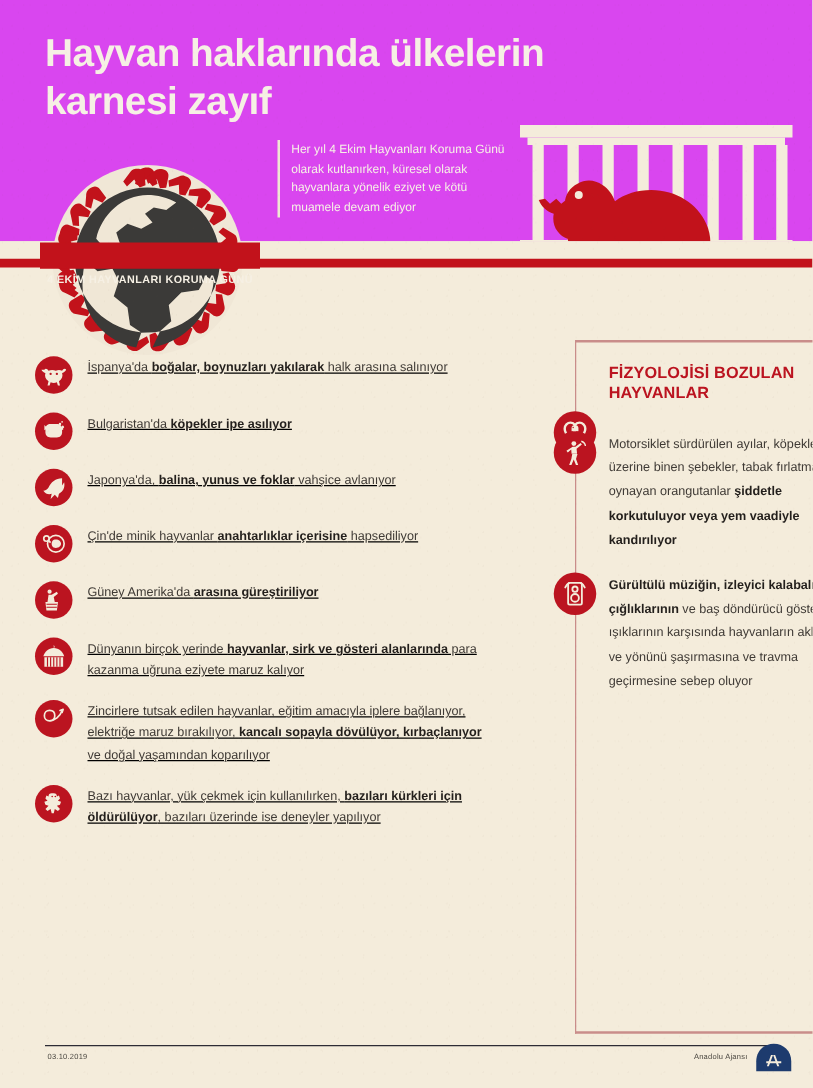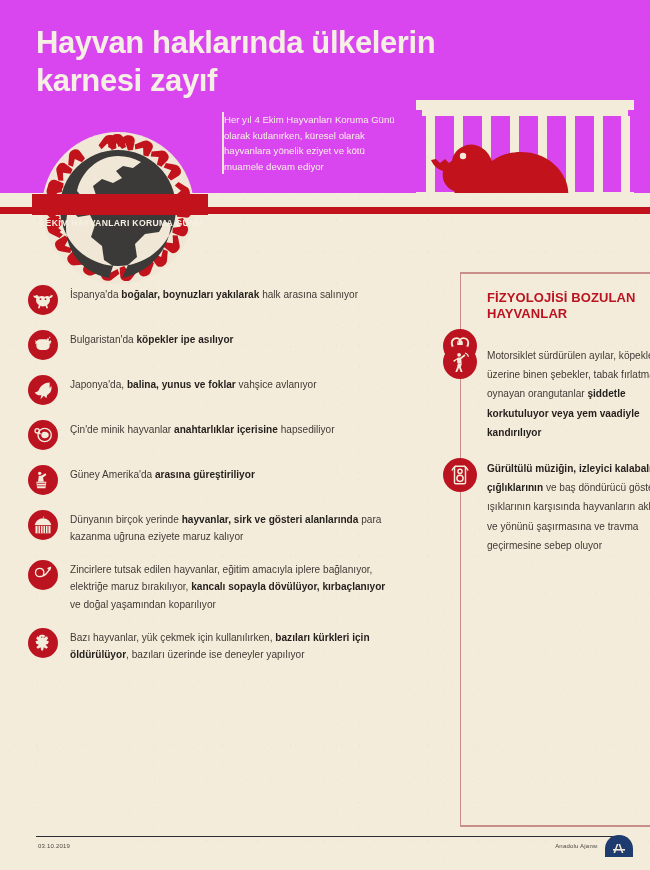--- a/index.html
+++ b/index.html
@@ -33,42 +33,42 @@
     position:absolute;left:0;top:207px;width:650px;height:7px;background:#c2121b;
   }
 
   .title{
     position:absolute;left:36px;top:24px;width:490px;
     color:#f6f0e4;font-size:31px;font-weight:bold;line-height:1.22;
     letter-spacing:-.4px;
   }
   .subtitle-wrap{
     position:absolute;left:222px;top:112px;width:180px;
-    border-left:2px solid #f0e6d4;
+    border-left:2px solid #f0e6d4;padding-left:9px;
   }
   .subtitle{
     color:#f7f1e6;font-size:9.6px;line-height:1.62;
   }
 
   
   .badge{position:absolute;left:28px;top:128px;width:180px;height:165px;}
   .badge svg{position:absolute;left:0;top:0;}
   .badge-ribbon{
     position:absolute;left:4px;top:66px;width:176px;height:21px;
     background:#c2121b;display:flex;align-items:center;justify-content:center;
   }
   .badge-ribbon span{
     color:#f6f0e4;font-size:8.6px;font-weight:bold;letter-spacing:.35px;white-space:nowrap;margin-top:37px;
   }
 
   
   .cage{position:absolute;left:400px;top:100px;width:250px;height:160px;}
 
   
-  .left-col{position:absolute;left:28px;top:284px;width:362px;}
+  .left-col{position:absolute;left:28px;top:284px;width:362px;text-decoration:underline;}
   .row{display:flex;align-items:flex-start;margin-bottom:14px;}
   .ico{
     width:30px;height:30px;min-width:30px;border-radius:50%;
     background:#bb1420;margin-right:12px;margin-top:1px;
     display:flex;align-items:center;justify-content:center;
   }
   .ico svg{display:block;}
   .txt{
     font-size:10.1px;line-height:1.70;color:#3f3a35;padding-top:2px;
   }

